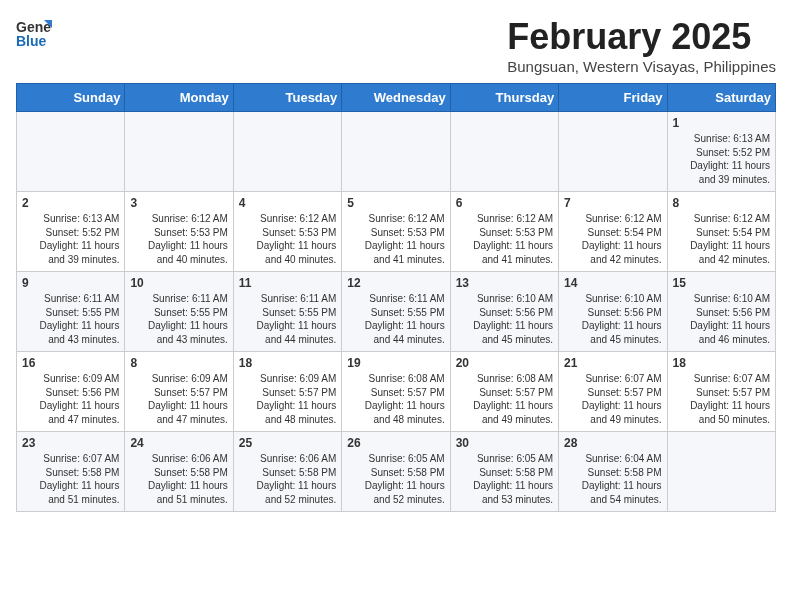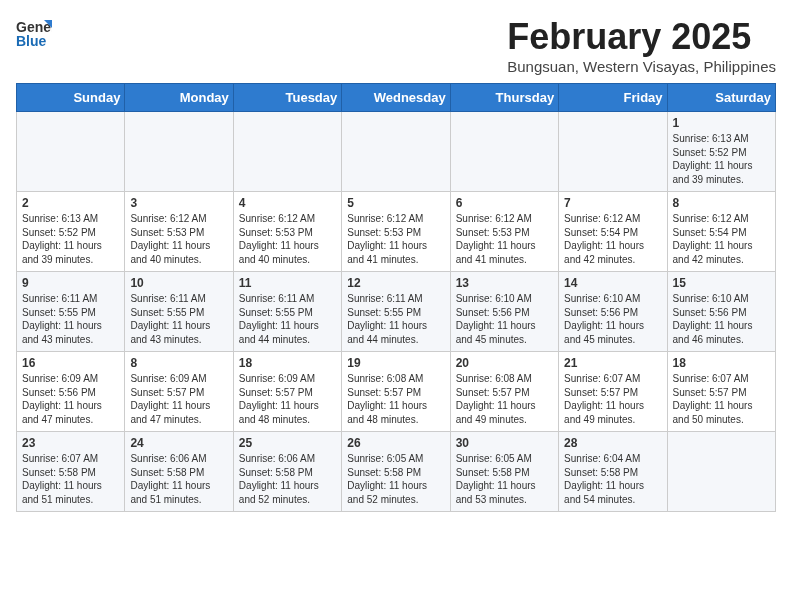--- a/index.html
+++ b/index.html
@@ -60,20 +60,21 @@
     .day-num {
       font-weight: bold;
       font-size: 12px;
       display: block;
       margin-bottom: 2px;
     }
     .day-info {
       font-size: 10px;
       line-height: 1.35;
       color: #333;
+      text-align: right;
     }
     .logo-wrapper {
       display: flex;
       align-items: center;
       gap: 4px;
     }
   </style>
 </head>
 <body>
 

